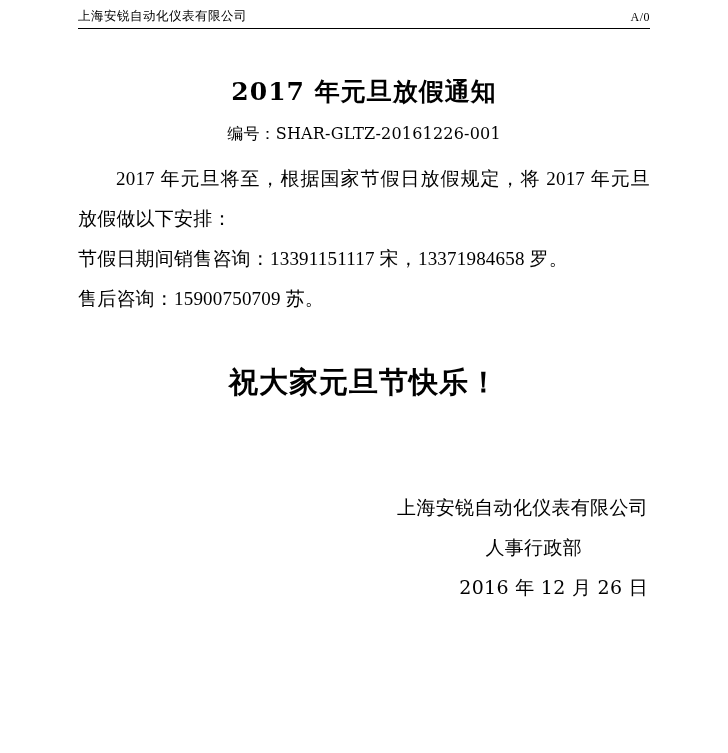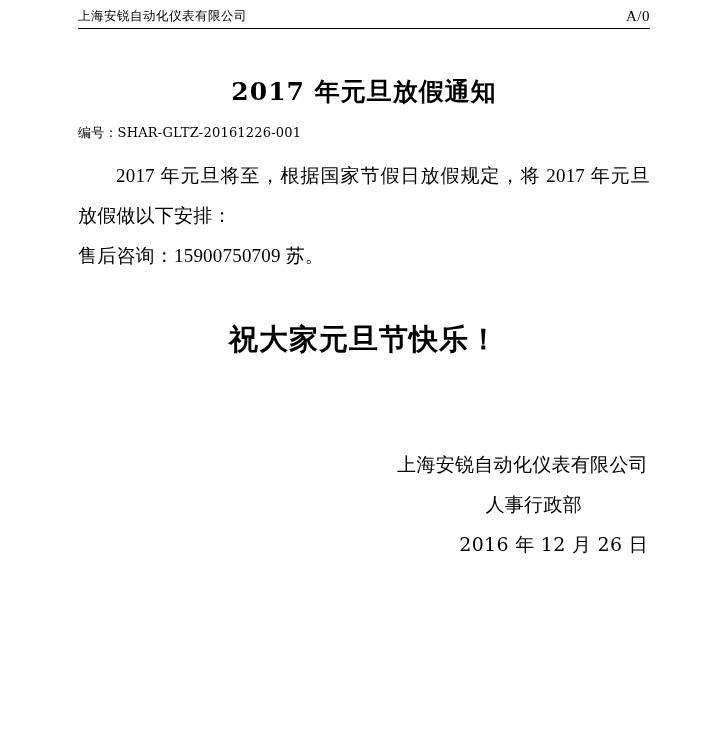--- a/index.html
+++ b/index.html
@@ -30,36 +30,36 @@
     padding-bottom: 3px;
     border-bottom: 1px solid #000;
     margin-bottom: 0;
   }
   .header-left {
     font-size: 12.5px;
     letter-spacing: 0.5px;
     font-family: "DejaVu Serif", serif;
   }
   .header-right {
-    font-size: 15px;
+    font-size: 12px;
     letter-spacing: 0.5px;
     font-family: "Liberation Serif", serif;
   }
   
   .doc-title {
     text-align: center;
     font-size: 25px;
     letter-spacing: 1px;
     margin-top: 46px;
     font-family: "DejaVu Serif", serif;
     font-weight: bold;
   }
   .doc-code {
-    text-align: left;
-    font-size: 13px;
+    text-align: center;
+    font-size: 16px;
     margin-top: 16px;
     letter-spacing: 0.2px;
     font-family: "DejaVu Serif", serif;
   }
   
   .body-block {
     margin-top: 14px;
   }
   p.para {
     font-size: 19px;
@@ -106,20 +106,21 @@
     <div class="header-left">上海安锐自动化仪表有限公司</div>
     <div class="header-right">A/0</div>
   </div>
 
   <div class="doc-title">2017 年元旦放假通知</div>
 
   <div class="doc-code">编号：SHAR-GLTZ-20161226-001</div>
 
   <div class="body-block">
     <p class="para indent">2017 年元旦将至，根据国家节假日放假规定，将 2017 年元旦放假做以下安排：</p>
+    <p class="para">节假日期间销售咨询：13391151117 宋，13371984658  罗。</p>
     <p class="para">售后咨询：15900750709  苏。</p>
   </div>
 
   <div class="greeting">祝大家元旦节快乐！</div>
 
   <div class="signature">
     <div class="sig-line sig-company">上海安锐自动化仪表有限公司</div>
     <div class="sig-line sig-dept">人事行政部</div>
     <div class="sig-line sig-date">2016 年 12 月 26 日</div>
   </div>

